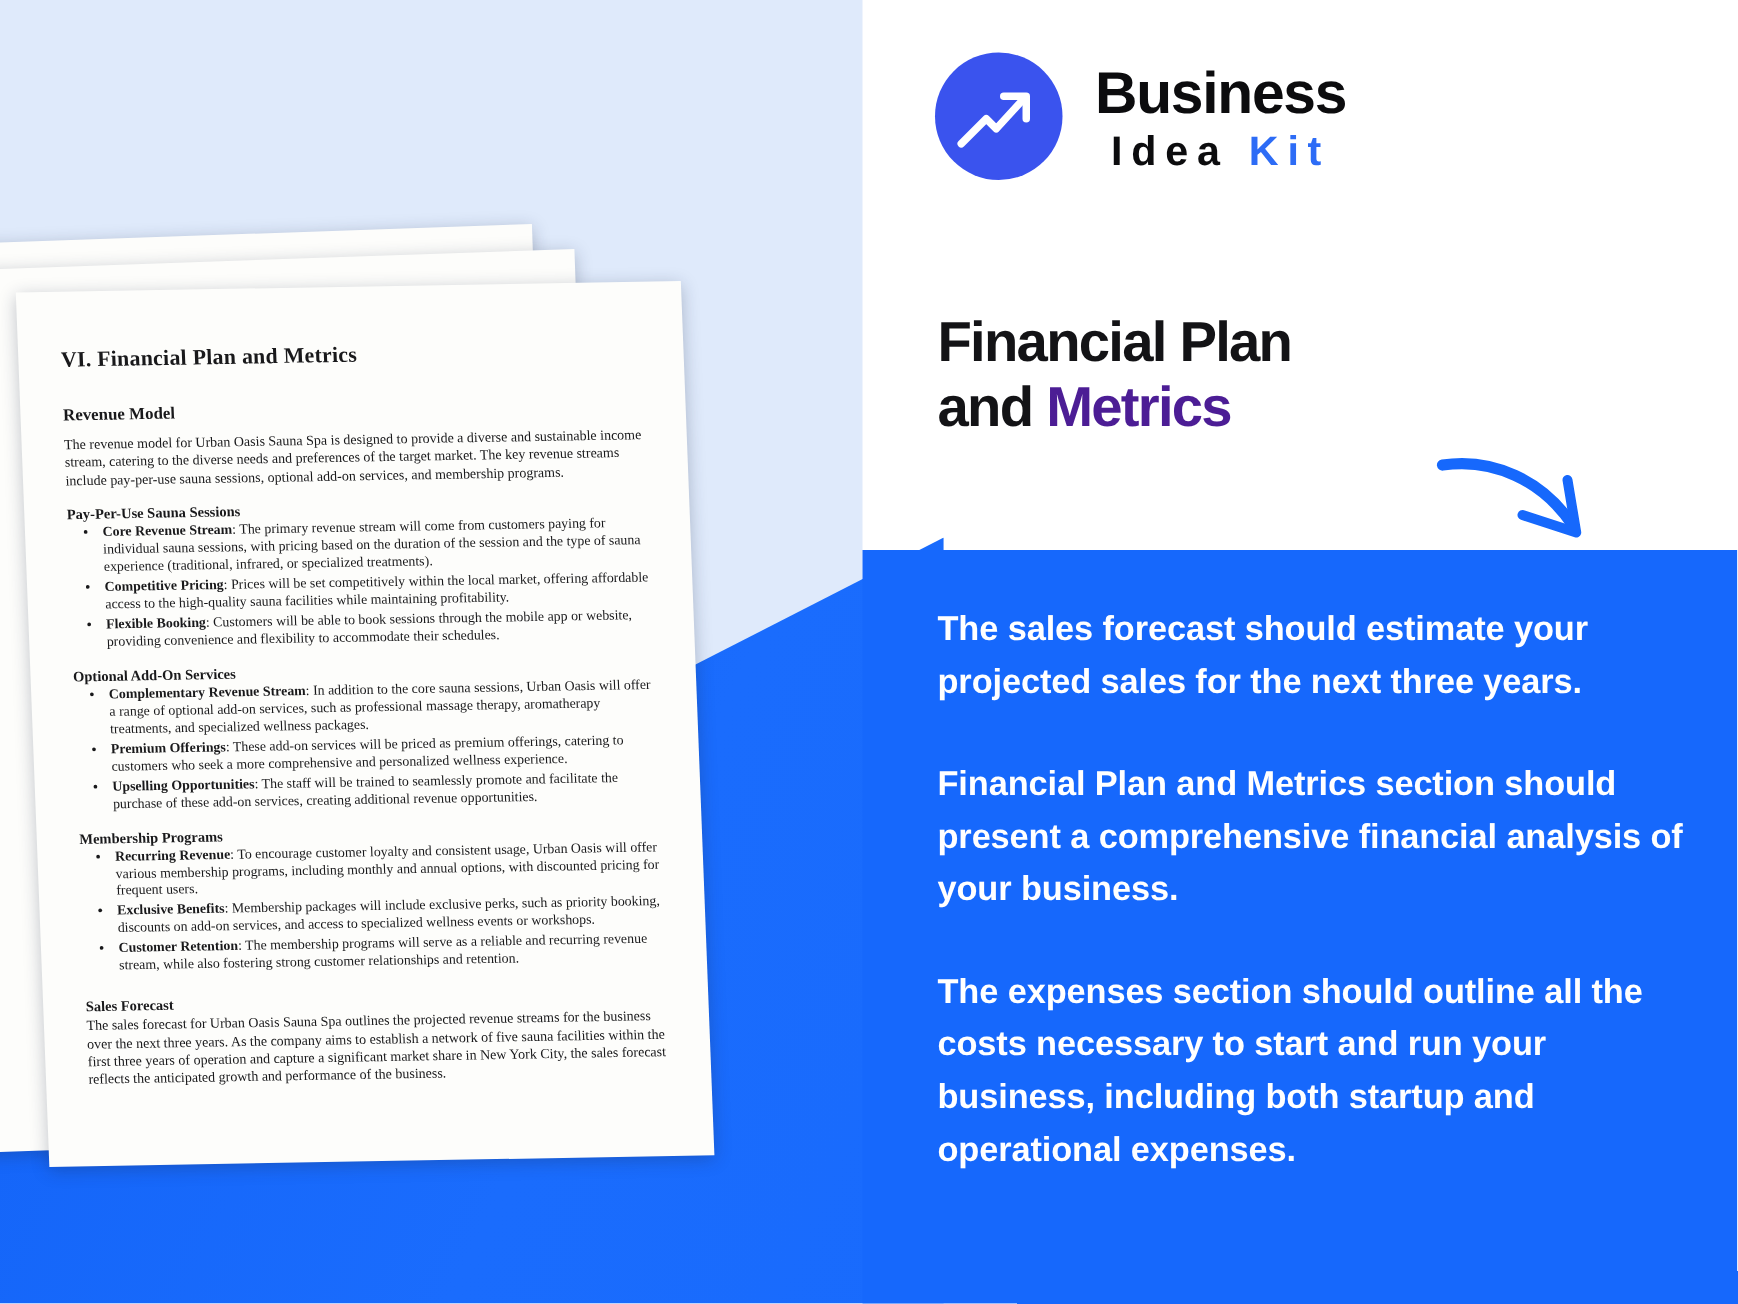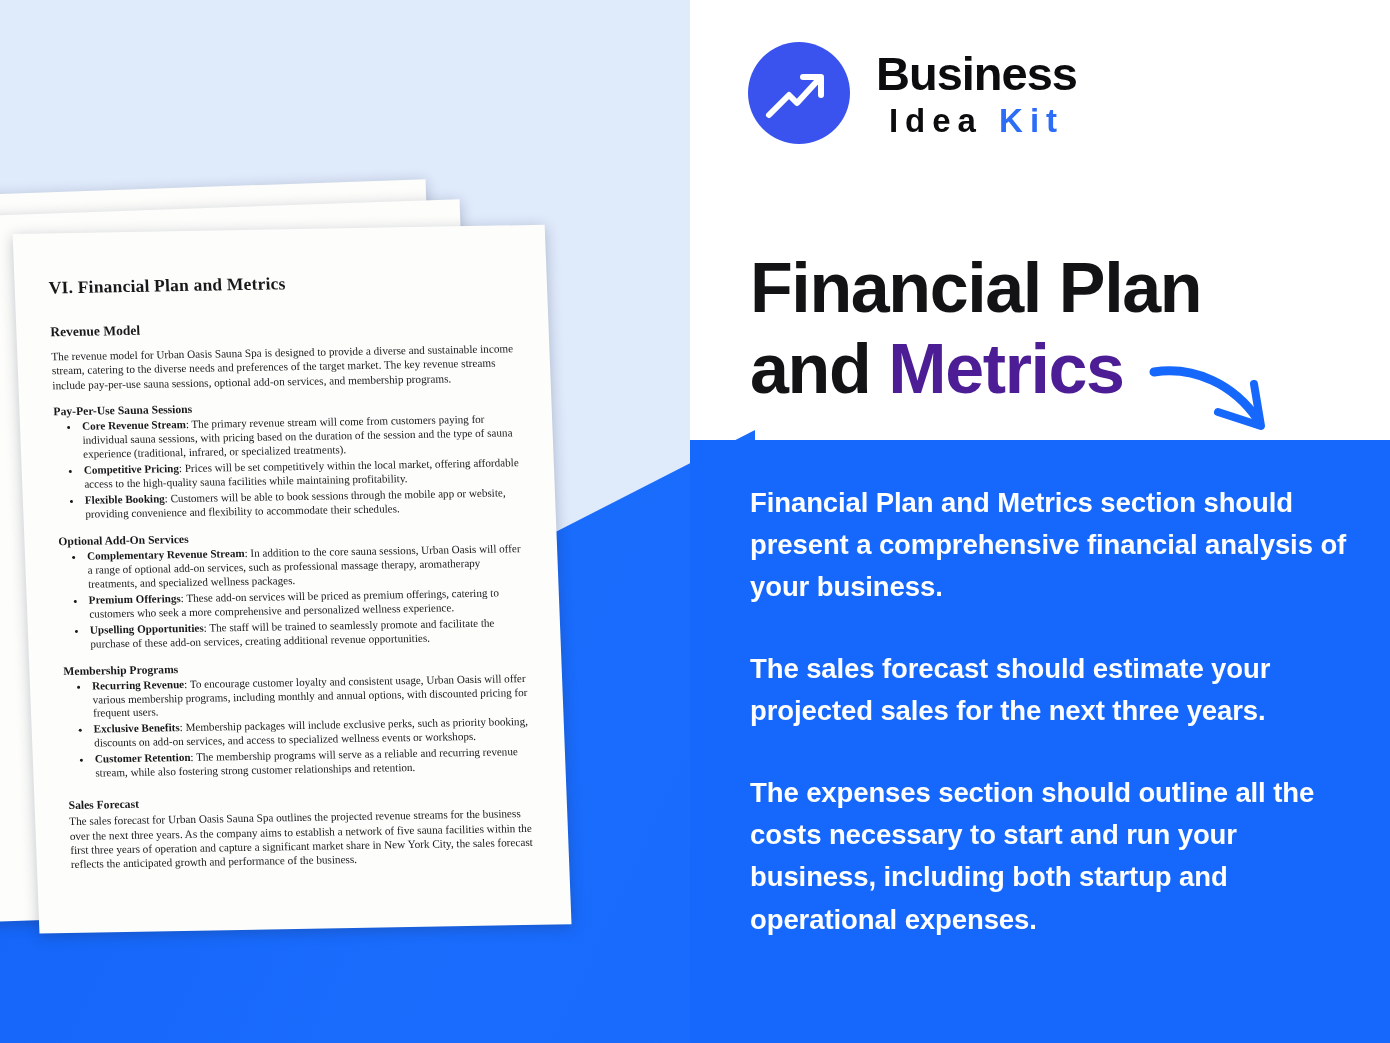--- a/index.html
+++ b/index.html
@@ -151,21 +151,21 @@
     color: #0c0c0e;
     margin-top: 7px;
     white-space: nowrap;
   }
   .logo-line2 .kit { color: #2d6cf6; }
 
   
   .headline {
     position: absolute;
     left: 750px; top: 248px;
-    font-size: 70px;
+    font-size: 45px;
     font-weight: bold;
     line-height: 1.16;
     letter-spacing: -1.4px;
     color: #131316;
   }
   .headline .accent { color: #4c1d95; }
 
   
   .arrow-wrap {
     position: absolute;
@@ -283,18 +283,18 @@
   </div>
 
   <div class="arrow-wrap">
     <svg width="150" height="80" viewBox="0 0 150 80" aria-hidden="true">
       <path d="M6,14 C46,8 86,26 110,62" fill="none" stroke="#1668fc" stroke-width="9" stroke-linecap="round"></path>
       <path d="M70,54 L113,68 L106,26" fill="none" stroke="#1668fc" stroke-width="8" stroke-linecap="round" stroke-linejoin="round"></path>
     </svg>
   </div>
 
   <div class="copy">
+    <p>The sales forecast should estimate your projected sales for the next three years.</p>
     <p>Financial Plan and Metrics section should present a comprehensive financial analysis of your business.</p>
-    <p>The sales forecast should estimate your projected sales for the next three years.</p>
     <p>The expenses section should outline all the costs necessary to start and run your business, including both startup and operational expenses.</p>
   </div>
 
 </div>
 
 </body></html>

